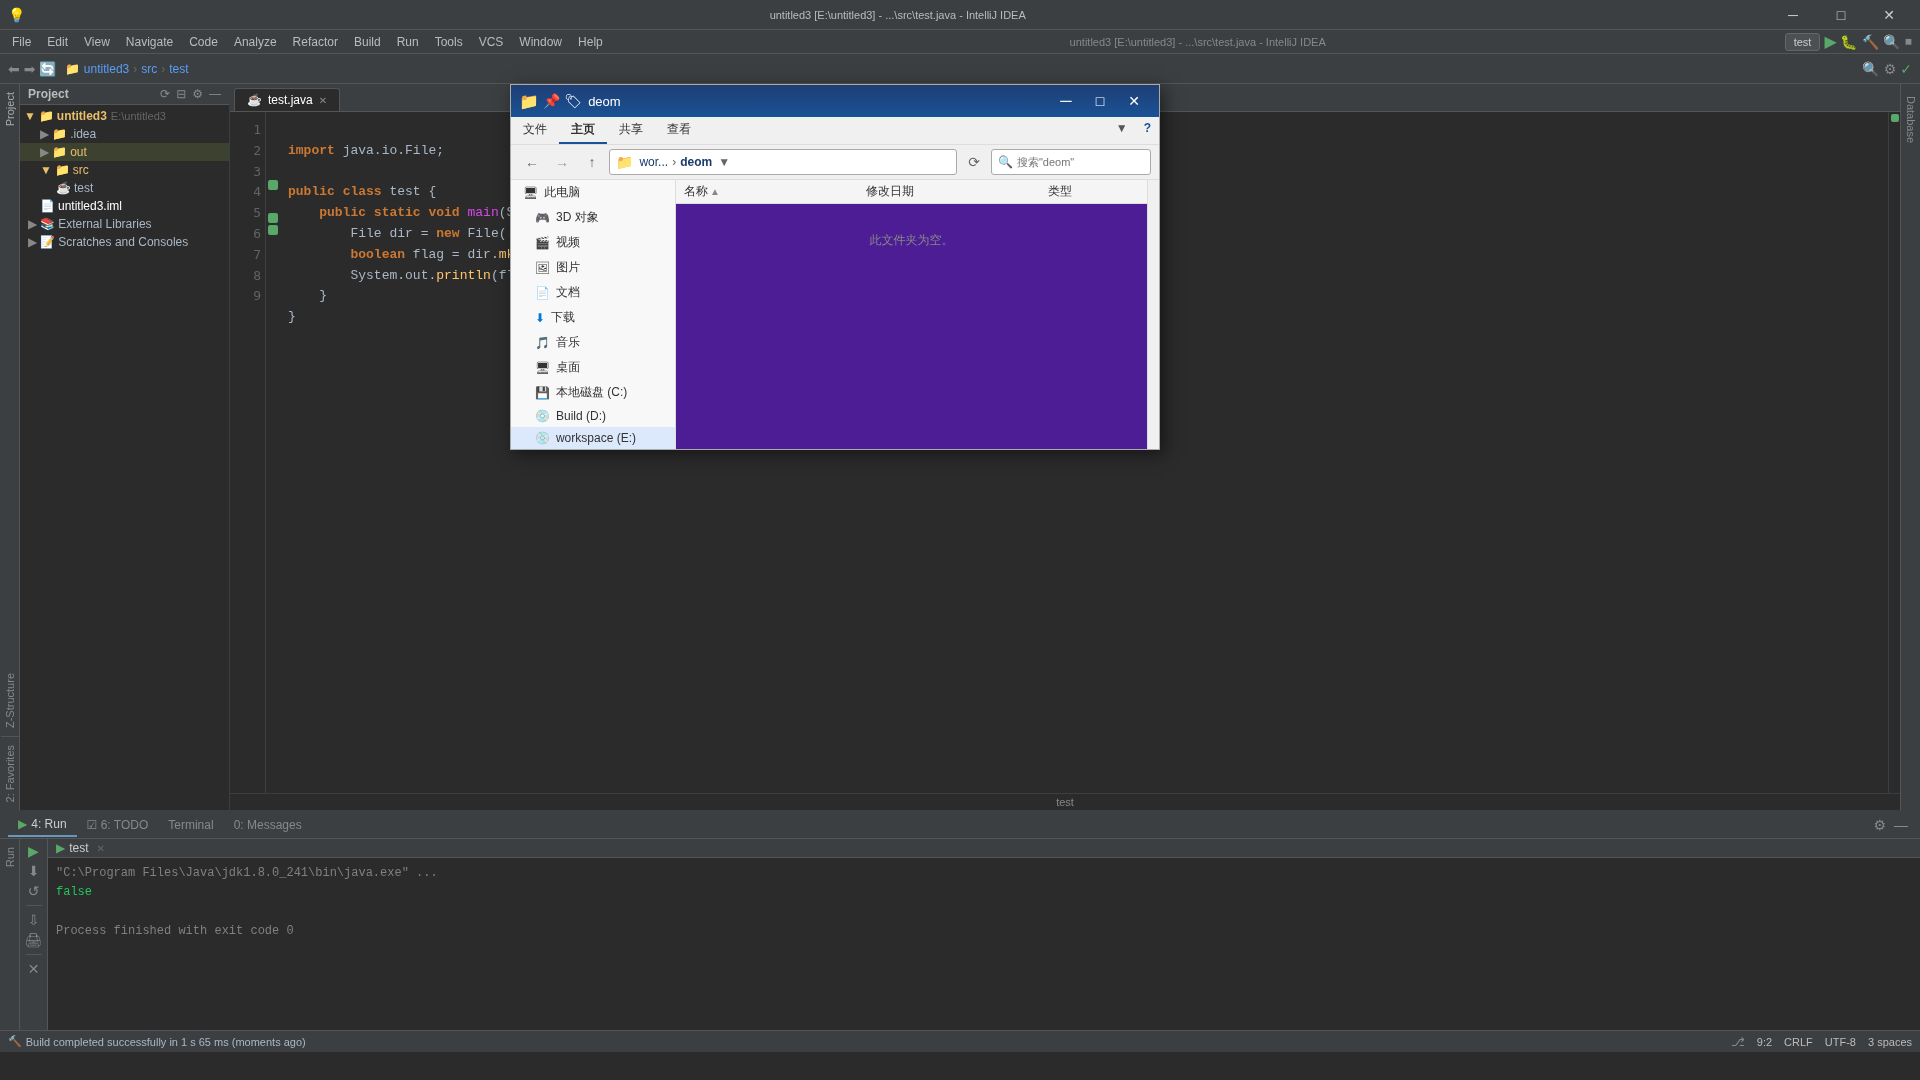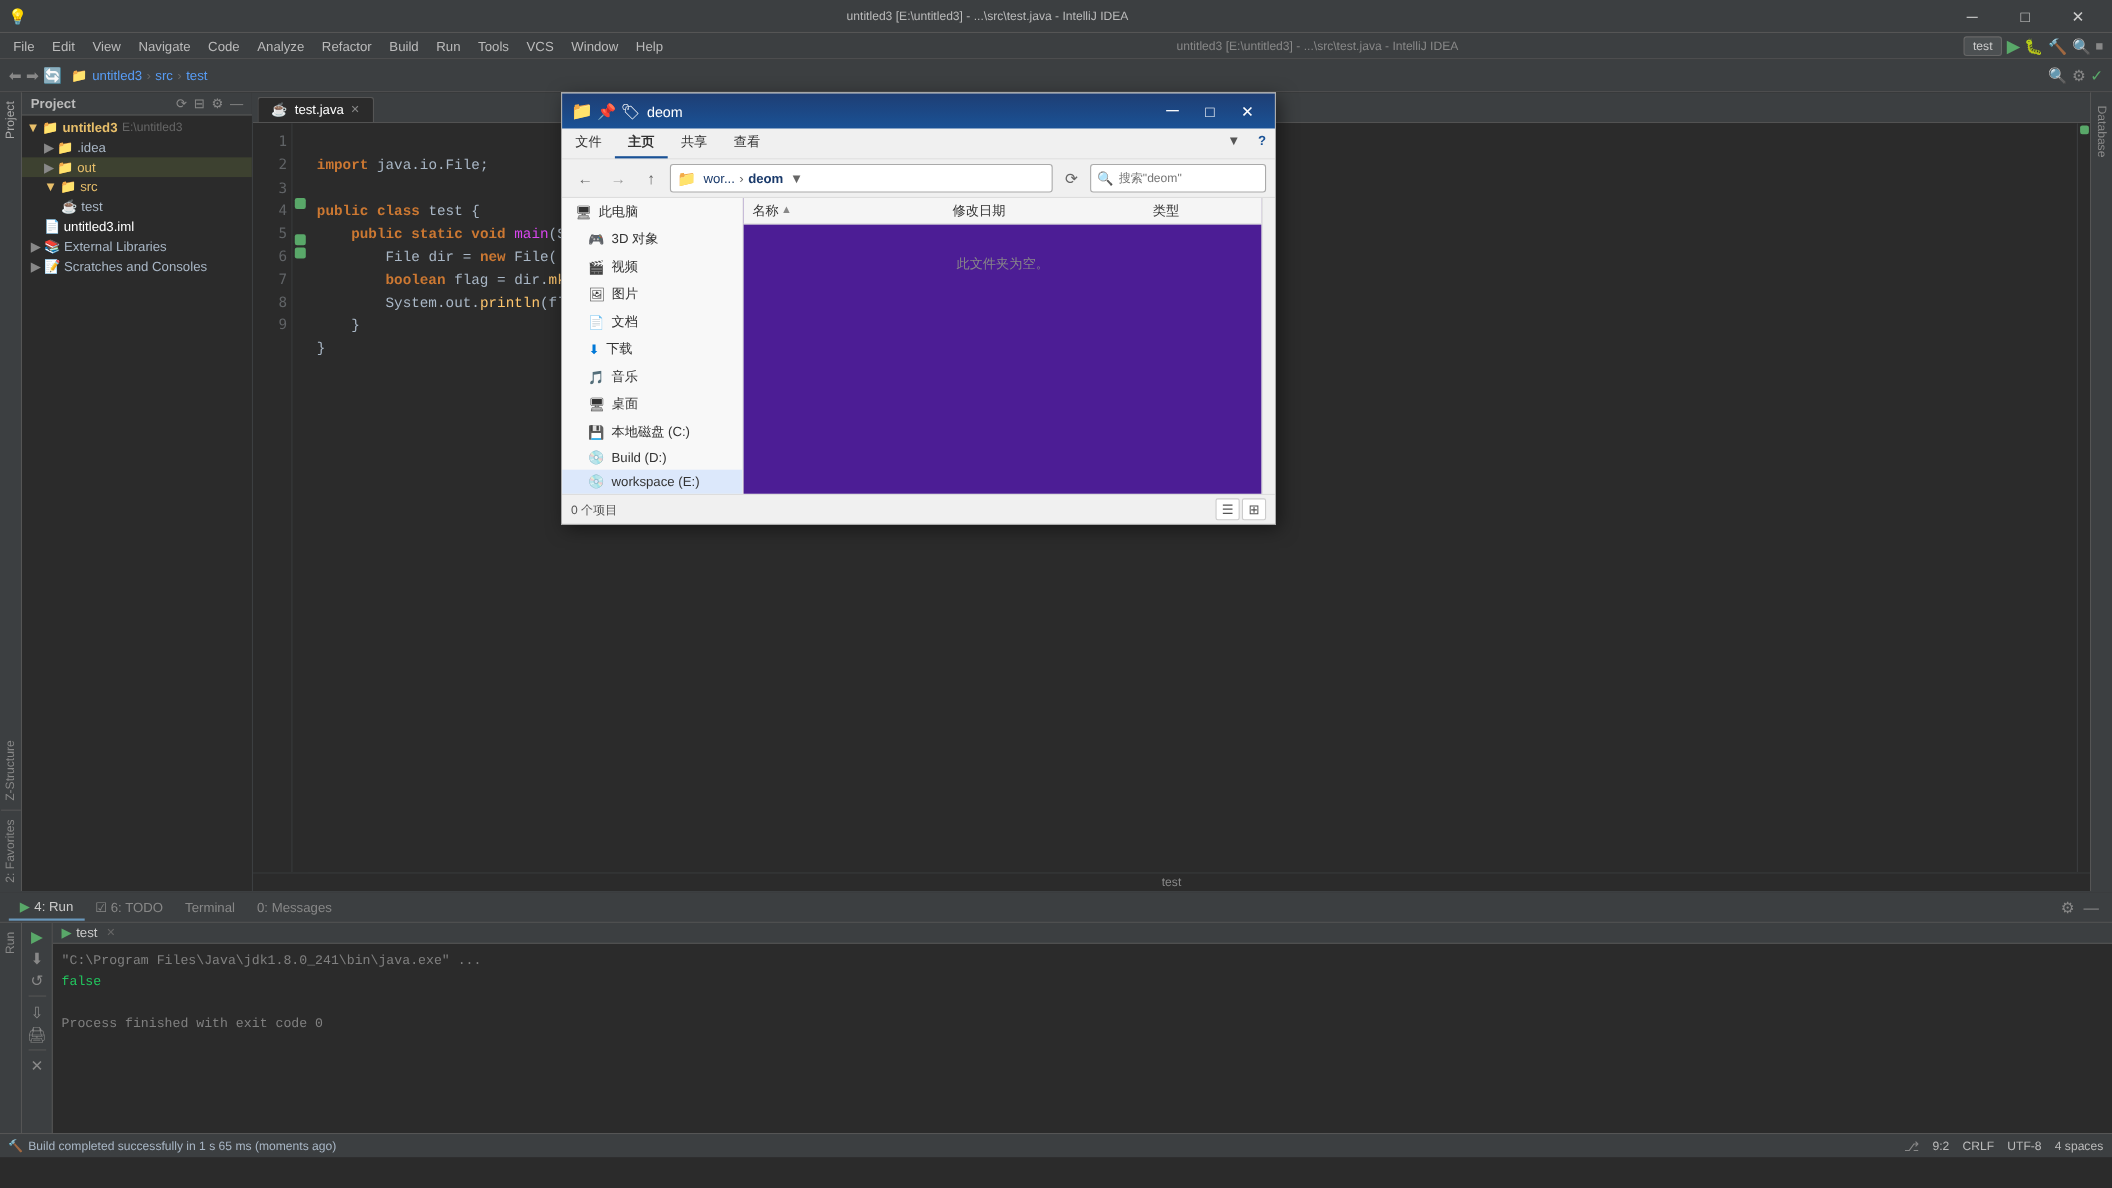--- a/index.html
+++ b/index.html
@@ -327,27 +327,20 @@
         </div>
 
         <div style="flex:1;padding:8px;display:flex;align-items:flex-start;justify-content:center;overflow:auto;">
           <span style="color:#888;font-size:12px;margin-top:20px;">此文件夹为空。</span>
         </div>
       </div>
 
       <div style="width:12px;background:#f0f0f0;border-left:1px solid #ddd;"></div>
     </div>
 
-    <div style="background:#f0f0f0;padding:3px 8px;font-size:11px;color:#555;border-top:1px solid #ddd;display:flex;justify-content:space-between;align-items:center;">
-      <span>0 个项目</span>
-      <div style="display:flex;gap:2px;">
-        <div style="width:22px;height:20px;display:flex;align-items:center;justify-content:center;cursor:pointer;font-size:12px;color:#555;border:1px solid #ccc;border-radius:2px;background:white;">☰</div>
-        <div style="width:22px;height:20px;display:flex;align-items:center;justify-content:center;cursor:pointer;font-size:12px;color:#555;border:1px solid #ccc;border-radius:2px;background:white;">⊞</div>
-      </div>
-    </div>
   </div>
 </div>
 
 <div id="bottom-panel" style="height:220px;background:#2b2b2b;border-top:1px solid #3c3f41;display:flex;flex-direction:column;">
 
   <div style="background:#3c3f41;height:28px;display:flex;align-items:center;padding:0 8px;border-bottom:1px solid #555;gap:0;">
     <div style="padding:4px 10px;color:#ccc;font-size:12px;cursor:pointer;display:flex;align-items:center;gap:4px;border-bottom:2px solid #6897bb;">
       <span style="color:#59a869;font-size:12px;">▶</span>
       <span>4: Run</span>
     </div>
@@ -402,15 +395,15 @@
 
 <div id="statusbar" style="background:#3c3f41;height:22px;display:flex;align-items:center;padding:0 8px;border-top:1px solid #555;font-size:11px;color:#bbb;">
   <span style="color:#888;margin-right:4px;">🔨</span>
   <span style="color:#a9b7c6;">Build completed successfully in 1 s 65 ms (moments ago)</span>
   <div style="flex:1;"></div>
   <div style="display:flex;gap:12px;align-items:center;">
     <span style="color:#888;font-size:12px;">⎇</span>
     <span style="cursor:pointer;">9:2</span>
     <span style="cursor:pointer;">CRLF</span>
     <span style="cursor:pointer;">UTF-8</span>
-    <span style="cursor:pointer;">4 spaces</span>
+    <span style="cursor:pointer;">3 spaces</span>
   </div>
 </div>
 
 </body></html>

